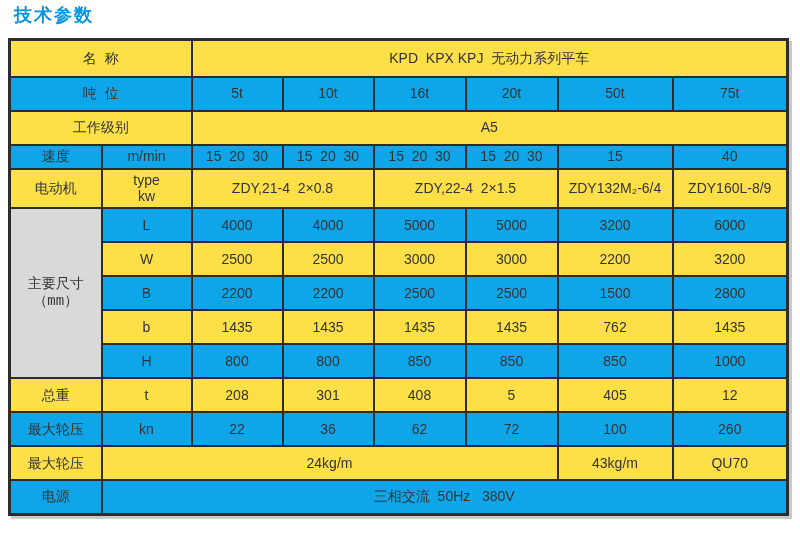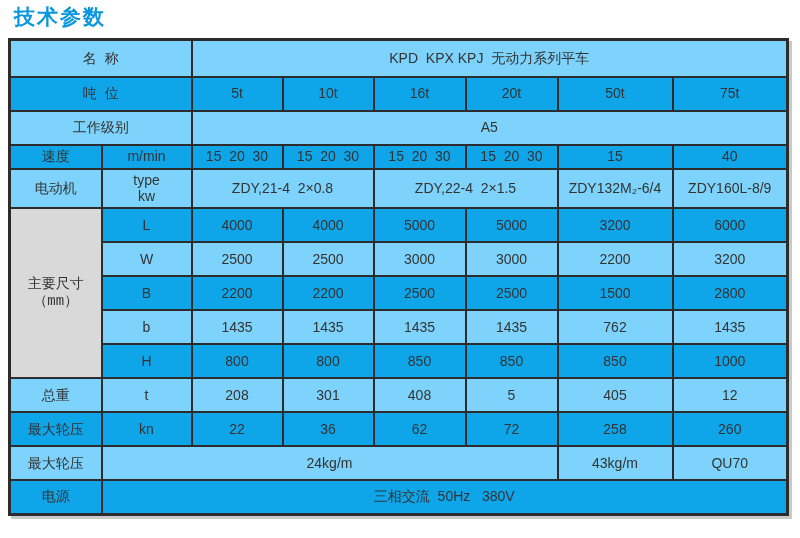--- a/index.html
+++ b/index.html
@@ -6,21 +6,21 @@
   .page{
     position:relative;
     width:800px;height:538px;
     background:#ffffff;
     font-family:"Liberation Sans","DejaVu Sans",sans-serif;
     overflow:hidden;
   }
   .page-title{
     position:absolute;left:14px;top:3px;
     margin:0;
-    font-size:21px;font-weight:bold;
+    font-size:18px;font-weight:bold;
     color:#0a96de;
     letter-spacing:2px;
   }
   table.spec{
     position:absolute;left:8px;top:38px;
     border-collapse:collapse;
     table-layout:fixed;
     border:3px solid #2c2c2c;
     box-shadow:3px 3px 0 #c9c9c9;
   }
@@ -29,21 +29,21 @@
     text-align:center;
     vertical-align:middle;
     font-size:14px;
     font-weight:normal;
     color:#333333;
     white-space:pre;
     line-height:1.2;
     padding:2px 2px;
     overflow:hidden;
   }
-  tr.tone-gray > th, tr.tone-gray > td{background:#7dd3fc;}
+  tr.tone-gray > th, tr.tone-gray > td{background:#fde047;}
   tr.tone-blue > th, tr.tone-blue > td{background:#0ea5e9;}
   .cell-gray{background:#d9d9d9 !important;font-family:Liberation Mono, monospace;}
   table.spec tr{height:34px;}
   table.spec tr.r-name{height:37px;}
   table.spec tr.r-speed{height:24px;}
   table.spec tr.r-motor{height:24px;}
 </style>
 </head>
 <body>
 
@@ -154,21 +154,21 @@
           <td>405</td>
           <td>12</td>
         </tr>
         <tr class="tone-blue r-max-wheel-load">
           <th>最大轮压</th>
           <td>kn</td>
           <td>22</td>
           <td>36</td>
           <td>62</td>
           <td>72</td>
-          <td>258</td>
+          <td>100</td>
           <td>260</td>
         </tr>
         <tr class="tone-gray r-recommended-rail">
           <th>最大轮压</th>
           <td colspan="5">24kg/m</td>
           <td>43kg/m</td>
           <td>QU70</td>
         </tr>
         <tr class="tone-blue r-power-supply">
           <th>电源</th>

